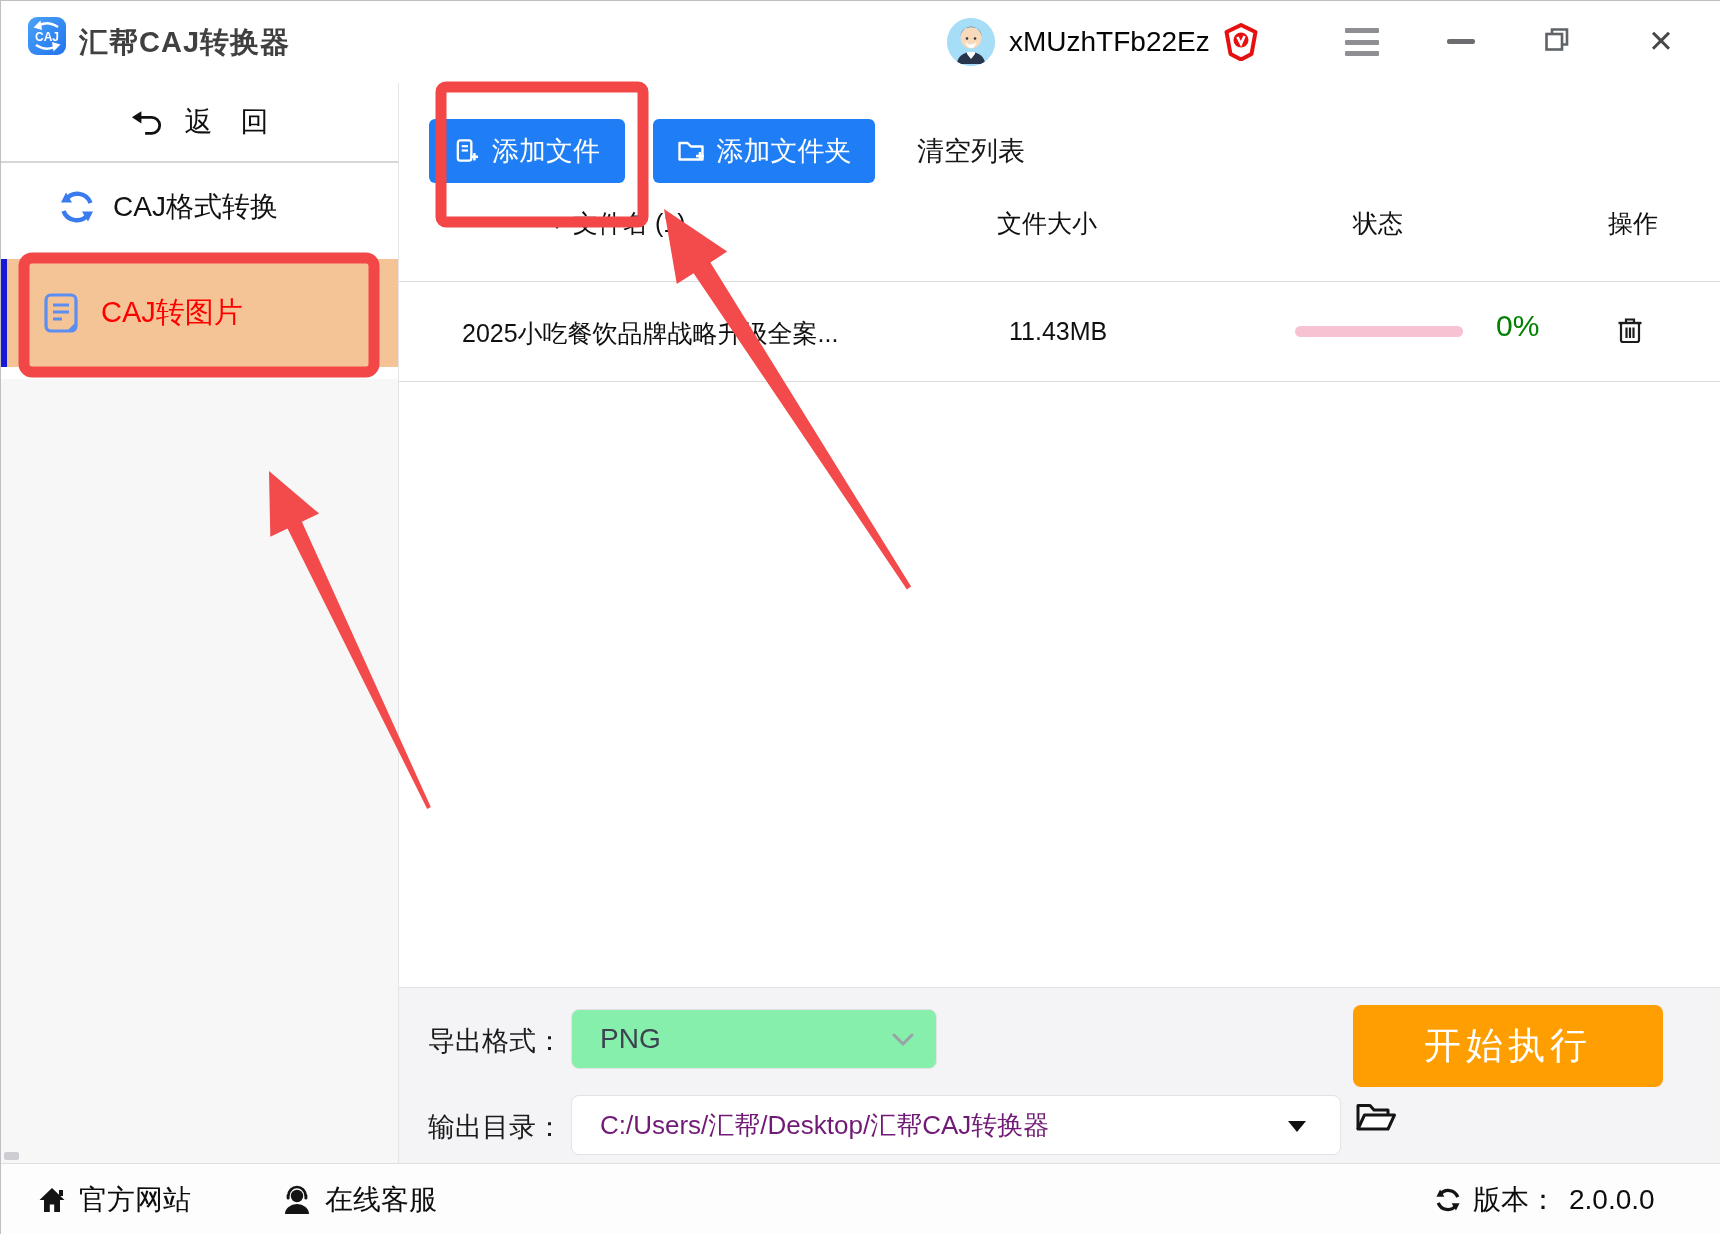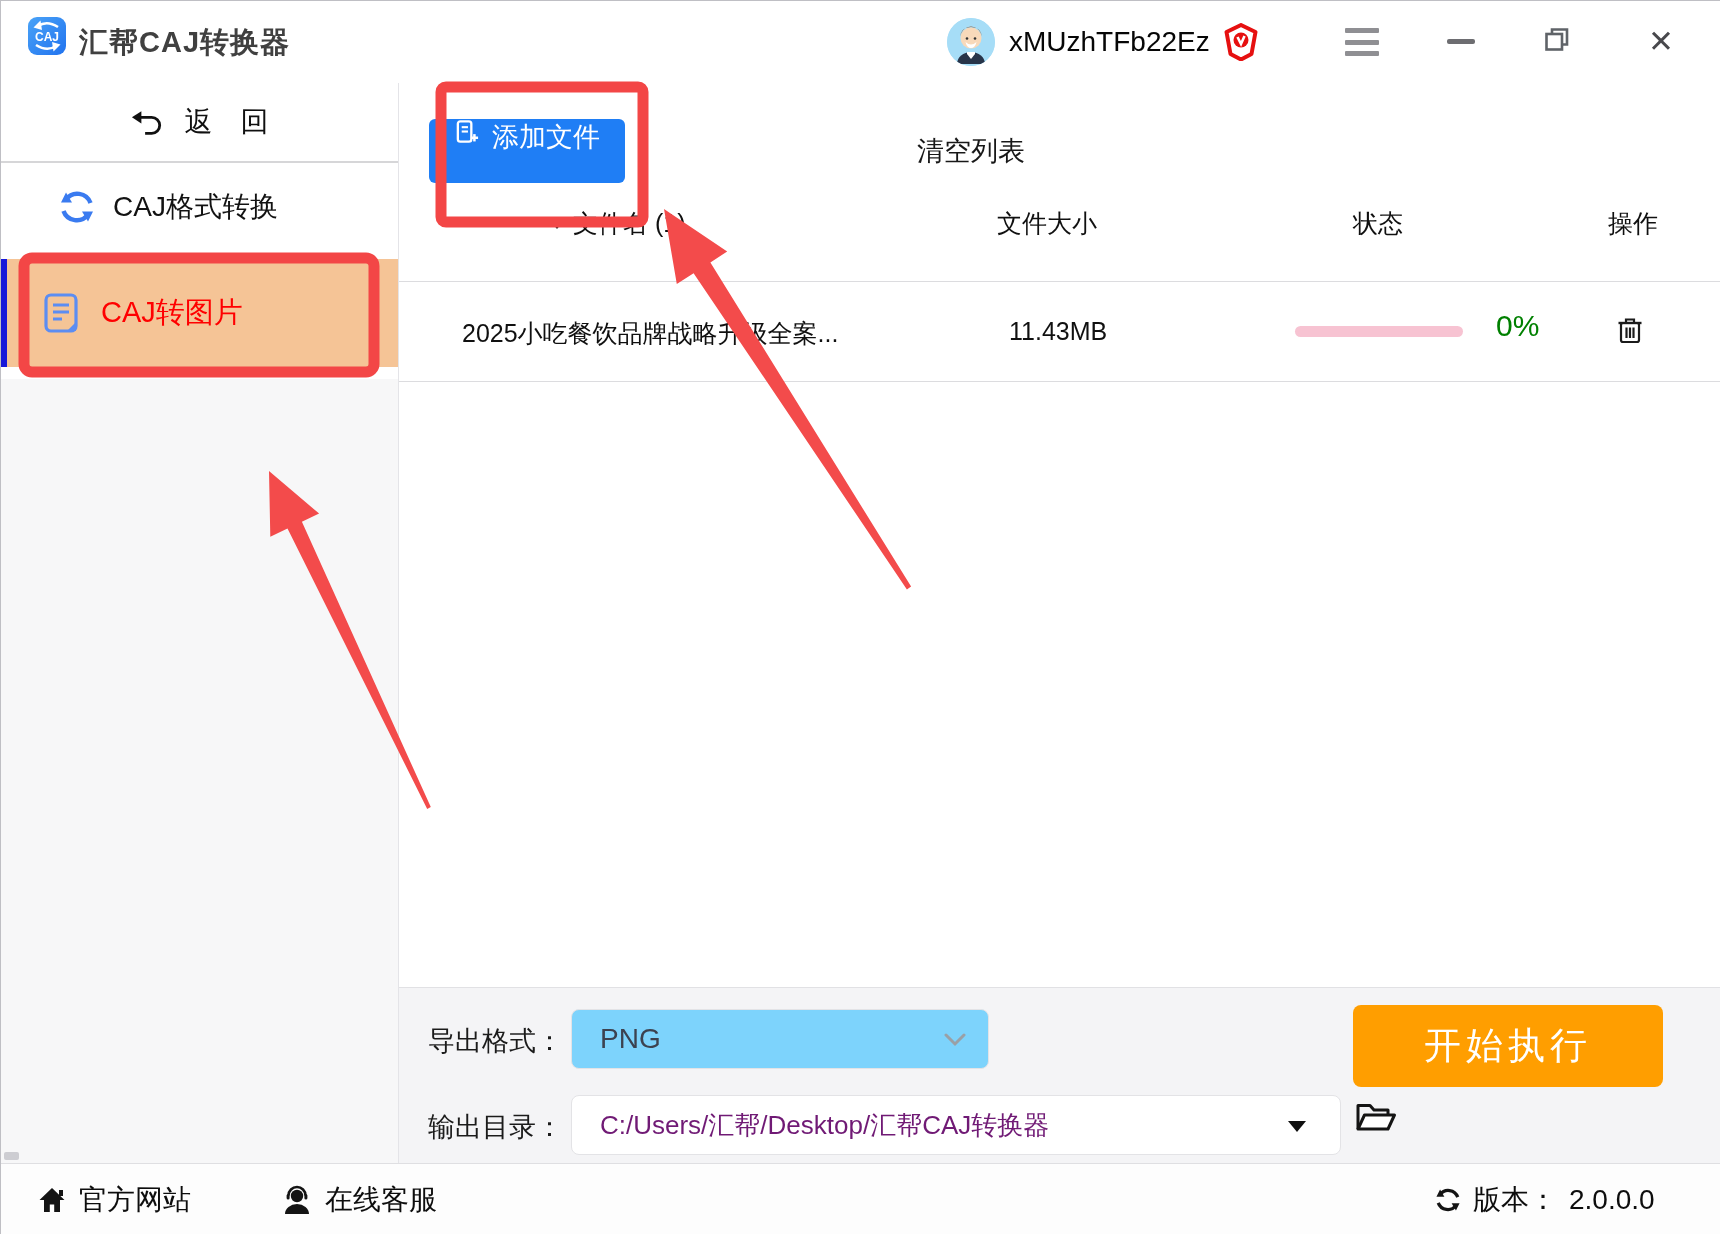--- a/index.html
+++ b/index.html
@@ -32,21 +32,21 @@
   #side-item-convert{left:0;top:88px;width:397px;height:72px;display:flex;align-items:center;padding-left:58px;gap:18px;box-sizing:border-box;cursor:pointer;}
   #side-item-convert .lbl{font-size:28px;color:#121212;}
   #side-gray{left:0;top:296px;width:397px;height:784px;background:#f7f7f8;}
   #side-item-image{left:0;top:176px;width:397px;height:108px;background:#f5c496;display:flex;align-items:center;padding-left:40px;gap:20px;box-sizing:border-box;cursor:pointer;}
   #side-item-image .lbl{font-size:29px;color:#ff0000;font-weight:500;}
   #side-selected-bar{left:0;top:176px;width:6px;height:108px;background:#1818d9;}
   #side-grip{left:3px;top:1151px;width:15px;height:8px;background:#cdcdd2;border-radius:2px;}
 
   
   #main{left:398px;top:82px;width:1322px;height:904px;background:#fff;}
-  .blue-btn{position:absolute;background:#1f7ef5;border-radius:6px;color:#fff;display:flex;justify-content:center;gap:12px;cursor:pointer;}
+  .blue-btn{position:absolute;background:#1f7ef5;border-radius:6px;color:#fff;display:flex;align-items:center;justify-content:center;gap:12px;cursor:pointer;}
   .blue-btn .lbl{font-size:27px;color:#fff;}
   #btn-add-file{left:30px;top:36px;width:196px;height:64px;}
   #btn-add-folder{left:254px;top:36px;width:222px;height:64px;}
   #clear-list{left:518px;top:36px;height:64px;display:flex;align-items:center;font-size:27px;color:#181818;cursor:pointer;}
   #sort-caret{left:150px;top:136px;width:0;height:0;border-left:8px solid transparent;border-right:8px solid transparent;border-top:10px solid #1c1c1c;cursor:pointer;}
   .th{position:absolute;top:124px;font-size:25px;color:#101010;}
   #th-name{left:174px;}
   #th-size{left:598px;}
   #th-status{left:954px;}
   #th-action{left:1209px;}
@@ -57,21 +57,21 @@
   #cell-size{left:610px;top:234px;font-size:25px;color:#101010;}
   #cell-progress{left:896px;top:243px;width:168px;height:11px;border-radius:6px;background:#f7c3d2;}
   #cell-pct{left:1097px;top:226px;font-size:30px;font-weight:500;color:#008000;}
   #cell-trash{left:1217px;top:232px;width:28px;height:30px;cursor:pointer;}
 
   
   #panel{left:398px;top:986px;width:1322px;height:176px;background:#f4f4f6;border-top:1px solid #e1e1e4;box-sizing:border-box;}
   .p-label{position:absolute;font-size:27px;color:#1b1b1b;}
   #fmt-label{left:29px;top:35px;}
   #out-label{left:29px;top:121px;}
-  #select-format{left:172px;top:21px;width:418px;height:60px;background:#7dd3fc;border:1px solid #e3e3e6;border-radius:8px;box-sizing:border-box;cursor:pointer;}
+  #select-format{left:172px;top:21px;width:366px;height:60px;background:#86efac;border:1px solid #e3e3e6;border-radius:8px;box-sizing:border-box;cursor:pointer;}
   #select-format .val{position:absolute;left:28px;top:0;line-height:58px;font-size:28px;color:#3c4250;}
   #select-format .chev{position:absolute;right:22px;top:23px;}
   #combo-output{left:172px;top:107px;width:770px;height:60px;background:#fff;border:1px solid #e3e3e6;border-radius:8px;box-sizing:border-box;cursor:pointer;}
   #combo-output .val{position:absolute;left:28px;top:0;line-height:58px;font-size:26px;color:#701a75;white-space:nowrap;}
   #combo-output .caret{position:absolute;right:34px;top:25px;width:0;height:0;border-left:9px solid transparent;border-right:9px solid transparent;border-top:11px solid #101010;}
   #btn-browse{left:956px;top:112px;width:42px;height:34px;cursor:pointer;}
   #btn-start{left:954px;top:17px;width:310px;height:82px;background:#ff9e00;border-radius:8px;display:flex;align-items:center;justify-content:center;
              font-size:37px;color:#fff;letter-spacing:5px;font-weight:500;cursor:pointer;}
 
   
@@ -182,20 +182,28 @@
       <svg width="26" height="26" viewBox="0 0 27 26">
         <rect x="4" y="2" width="14" height="21" rx="2.5" fill="none" stroke="#fff" stroke-width="2.4"></rect>
         <line x1="8" y1="8" x2="14.5" y2="8" stroke="#fff" stroke-width="2.2"></line>
         <line x1="8" y1="12.5" x2="14.5" y2="12.5" stroke="#fff" stroke-width="2.2"></line>
         <line x1="17.5" y1="19" x2="25" y2="19" stroke="#fff" stroke-width="2.6"></line>
         <line x1="21.2" y1="15.2" x2="21.2" y2="22.8" stroke="#fff" stroke-width="2.6"></line>
       </svg>
       <span class="lbl">添加文件</span>
     </div>
 
+    <div id="btn-add-folder" class="blue-btn">
+      <svg width="28" height="26" viewBox="0 0 28 26">
+        <path d="M2.5 5 h8 l3.5 3.5 H25.5 V21.5 H2.5 Z" fill="none" stroke="#fff" stroke-width="2.4" stroke-linejoin="round"></path>
+        <line x1="19" y1="18" x2="27" y2="18" stroke="#fff" stroke-width="2.6"></line>
+        <line x1="23" y1="14" x2="23" y2="22" stroke="#fff" stroke-width="2.6"></line>
+      </svg>
+      <span class="lbl">添加文件夹</span>
+    </div>
 
     <div id="clear-list" class="abs">清空列表</div>
 
     <div id="sort-caret" class="abs"></div>
     <div id="th-name" class="th">文件名 (1)</div>
     <div id="th-size" class="th">文件大小</div>
     <div id="th-status" class="th">状态</div>
     <div id="th-action" class="th">操作</div>
 
     <div id="line-1" class="hline"></div>

